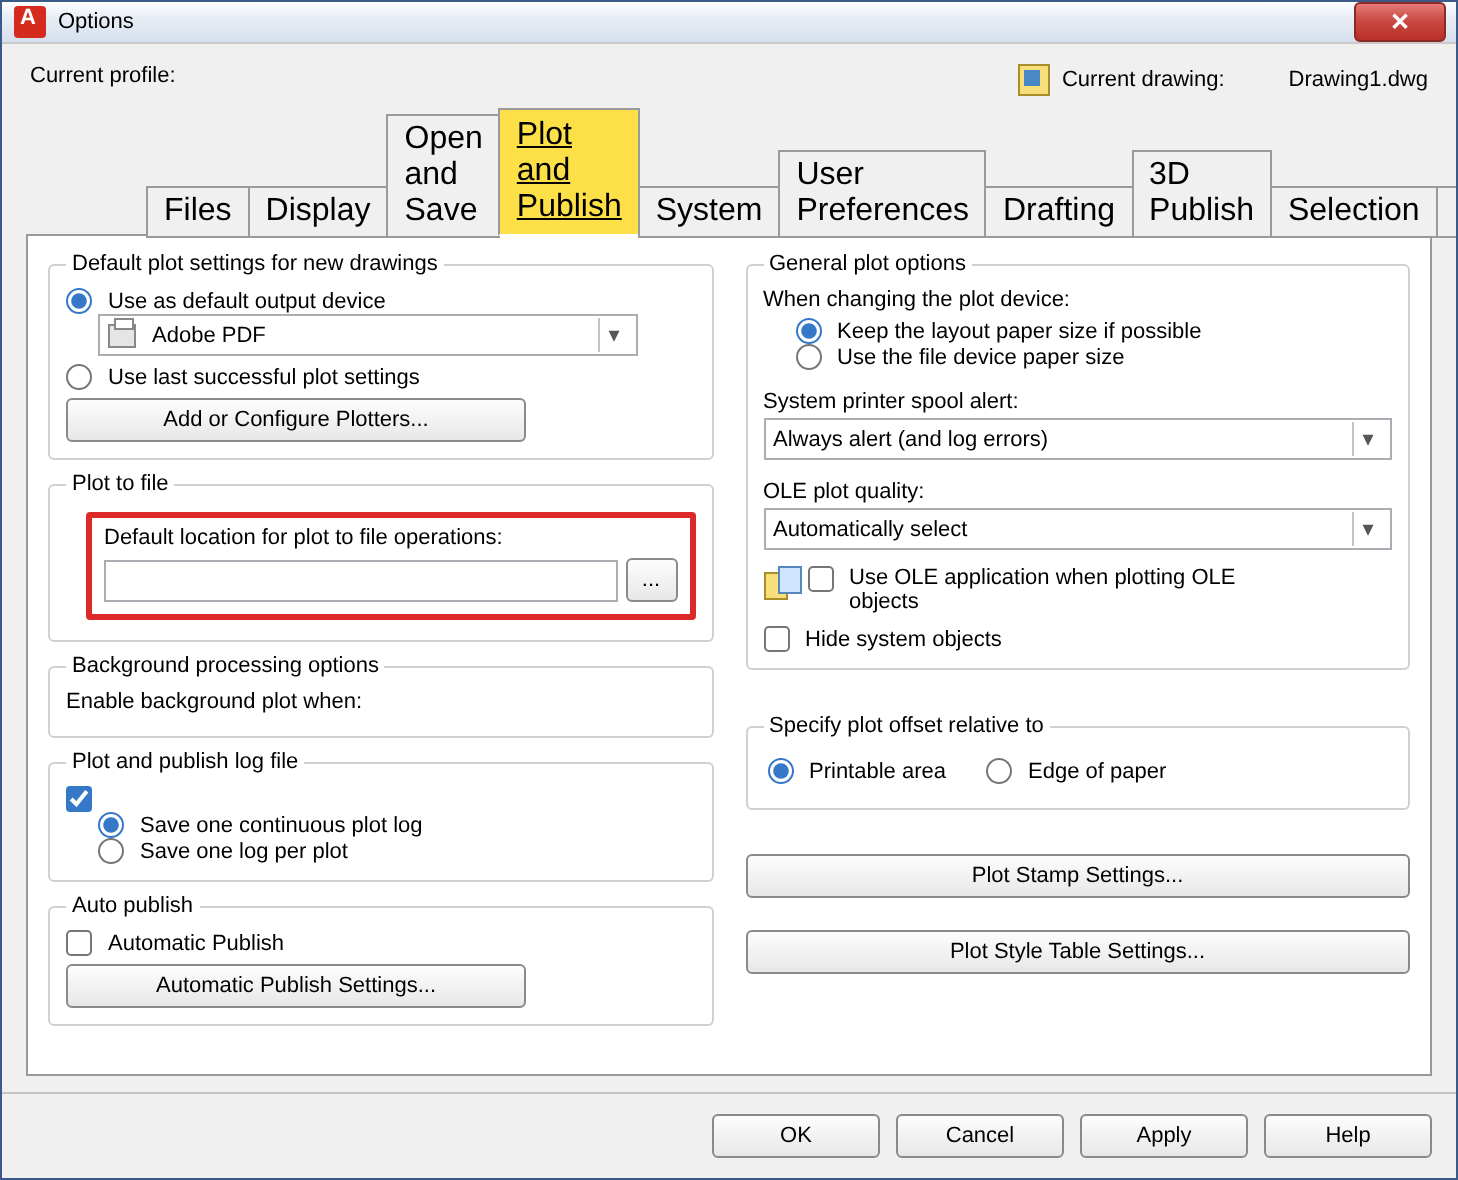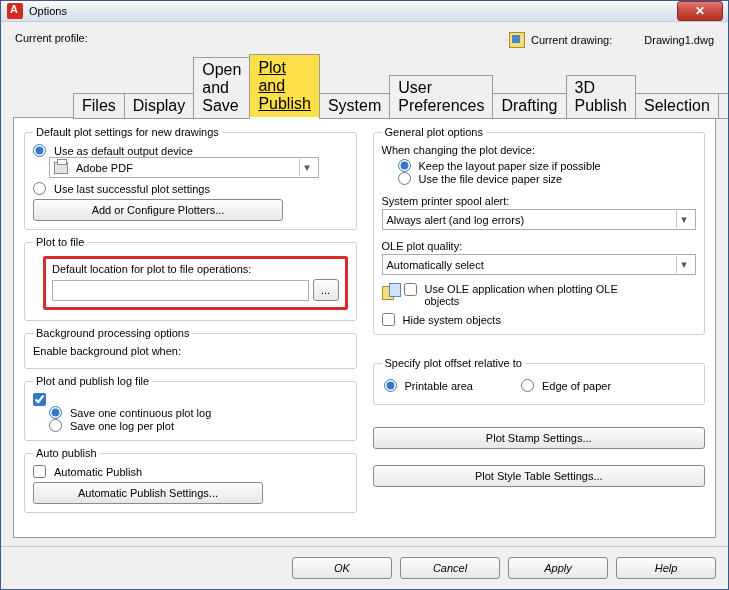--- a/index.html
+++ b/index.html
@@ -180,21 +180,21 @@
     width:14px;height:12px;border:1px solid #888;background:#e5e5e5;
     position:relative;display:inline-block;margin-right:4px;
   }
   .printer-ico::after{content:"";position:absolute;left:2px;top:-4px;width:8px;height:4px;background:#fff;border:1px solid #888;}
   .footer {
     border-top:1px solid #c5c5c5;
     padding: 10px 12px;
     display:flex; justify-content:flex-end; gap:8px;
     background:#f0f0f0;
   }
-  .footer .btn { width:100px;font-style:italic; }
+  .footer .btn { width:84px; }
   .plot-to-file-input-row{display:flex;gap:4px;align-items:center;}
   .plot-to-file-input-row .textinput{flex:1;}
 </style>
 </head>
 <body>
 
 <div class="window">
   <div class="titlebar">
     <div class="app-icon"></div>
     <div class="title">Options</div>
@@ -243,21 +243,21 @@
                 <span>Adobe PDF</span>
               </span>
               <span class="dd-arrow">▾</span>
             </div>
           </div>
           <div class="row">
             <input type="radio" style="">
             <span>Use last successful plot settings</span>
           </div>
           <div style="margin-top:4px">
-            <button class="btn" style="width:250px">Add or Configure Plotters...</button>
+            <button class="btn" style="width:230px">Add or Configure Plotters...</button>
           </div>
         </fieldset>
 
         <fieldset style="padding-bottom:10px">
           <legend>Plot to file</legend>
           <div class="hl-box">
             <div style="margin-bottom:4px">Default location for plot to file operations:</div>
             <div class="plot-to-file-input-row">
               <div class="textinput">
                 <input type="text" value="" style="">
@@ -333,21 +333,21 @@
           </div>
 
           <div class="row" style="margin-top:6px">
             <input type="checkbox" style="">
             <span>Hide system objects</span>
           </div>
         </fieldset>
 
         <fieldset style="margin-top:16px">
           <legend>Specify plot offset relative to</legend>
-          <div class="row" style="gap:48px;padding:4px 2px">
+          <div class="row" style="gap:20px;padding:4px 2px">
             <span class="row">
               <input type="radio" checked="" style="">
               <span>Printable area</span>
             </span>
             <span class="row">
               <input type="radio" style="">
               <span>Edge of paper</span>
             </span>
           </div>
         </fieldset>

